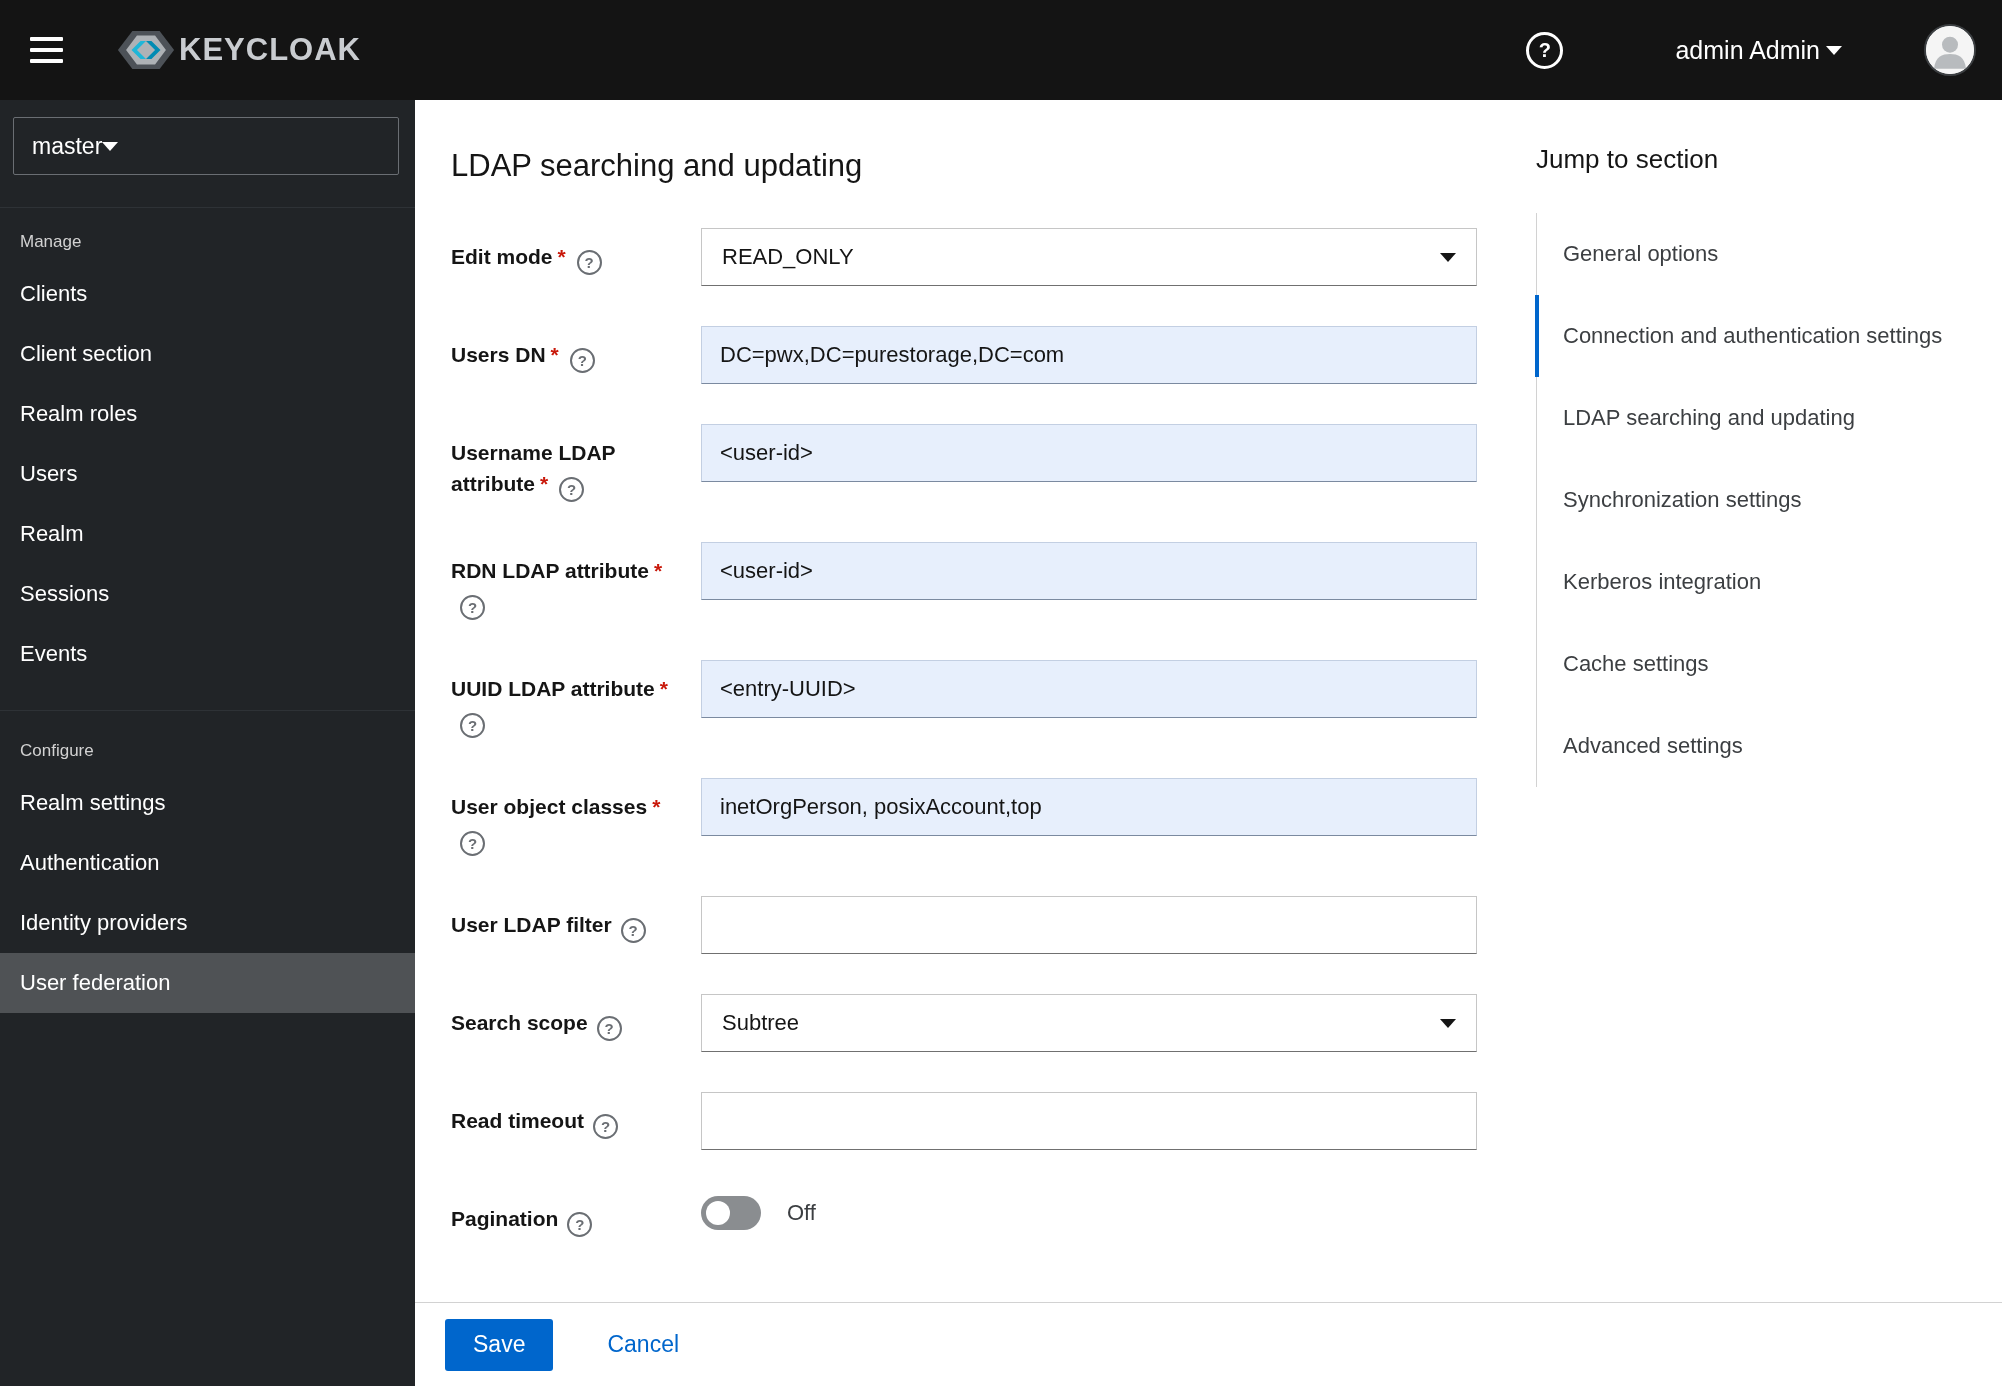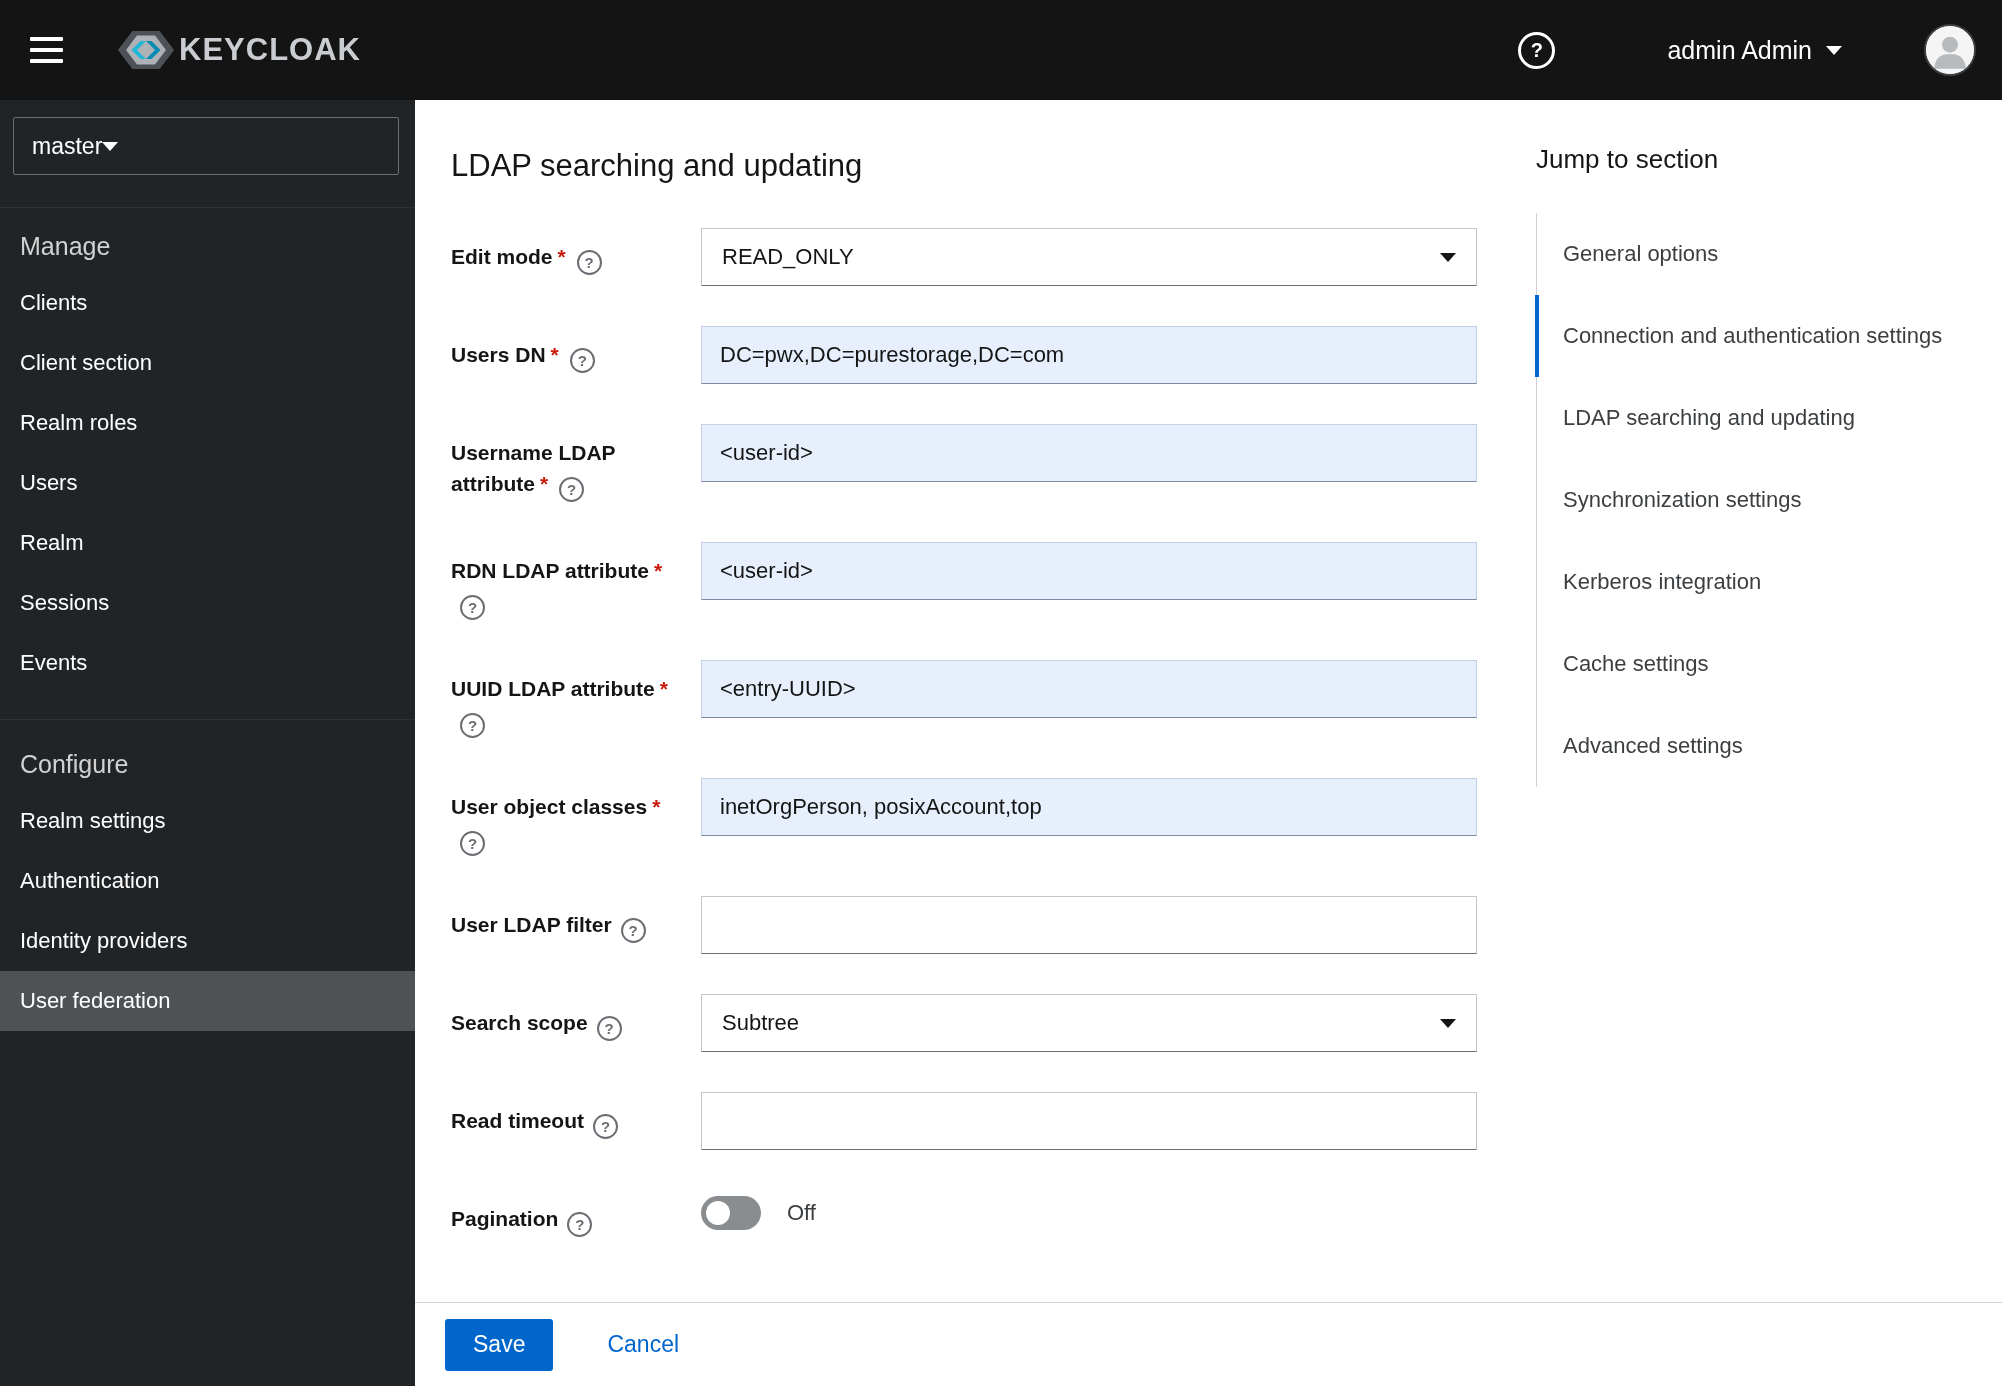--- a/index.html
+++ b/index.html
@@ -8,36 +8,36 @@
 
   
   .masthead { height:100px; background:#141414; display:flex; align-items:center; padding:0 26px 0 20px; }
   .hamburger { background:none; border:none; cursor:pointer; padding:10px; display:flex; flex-direction:column; gap:7px; }
   .hamburger span { display:block; width:33px; height:4px; background:#fff; border-radius:1px; }
   .brand { display:flex; align-items:center; gap:4px; margin-left:44px; cursor:pointer; }
   .brand-text { font-size:31px; font-weight:bold; color:#c9ccd0; letter-spacing:1px; }
   .mast-right { margin-left:auto; display:flex; align-items:center; }
   .mast-help { width:37px; height:37px; border:3px solid #fff; border-radius:50%; color:#fff; display:flex; align-items:center; justify-content:center; font-size:20px; font-weight:bold; cursor:pointer; }
   .mast-help::before { content:"?"; }
-  .user-menu { display:flex; align-items:center; gap:14px; color:#fff; font-size:25px; margin-left:112px; cursor:pointer; }
+  .user-menu { display:flex; align-items:center; gap:6px; color:#fff; font-size:25px; margin-left:112px; cursor:pointer; }
   .avatar { width:52px; height:52px; border-radius:50%; overflow:hidden; border:2px solid #3c3f42; margin-left:82px; background:#fff; cursor:pointer; }
   .avatar svg { display:block; width:100%; height:100%; }
 
   .caret { width:0; height:0; border-left:8px solid transparent; border-right:8px solid transparent; border-top:9px solid #151515; display:inline-block; }
   .caret.white { border-top-color:#fff; }
 
   
   .layout { display:flex; height:1286px; }
 
   
   .sidebar { width:415px; background:#212427; color:#fff; flex-shrink:0; display:flex; flex-direction:column; }
   .realm-select { margin:17px 16px 0 13px; height:58px; border:1px solid #6a6e73; border-radius:2px; display:flex; align-items:center; justify-content:flex-start; padding:0 18px; font-size:23px; cursor:pointer; }
   .nav-group.first { margin-top:32px; border-top:1px solid #2e3236; padding-top:10px; }
   .nav-group.second { margin-top:26px; border-top:1px solid #2e3236; padding-top:16px; }
-  .nav-label { font-size:25px; color:#d2d2d2; padding:14px 20px 12px; }
+  .nav-label { font-size:17px; color:#d2d2d2; padding:14px 20px 12px; }
   .nav-item { font-size:22px; color:#fff; padding:0 20px; height:60px; display:flex; align-items:center; cursor:pointer; }
   .nav-item.selected { background:#4f5255; }
 
   
   .main { flex:1; display:flex; flex-direction:column; background:#fff; }
   .main-body { flex:1; display:flex; }
   .form-area { flex:1; padding:48px 0 0 36px; }
   .page-title { font-size:31px; font-weight:500; color:#151515; }
 
   .form { margin-top:44px; }

